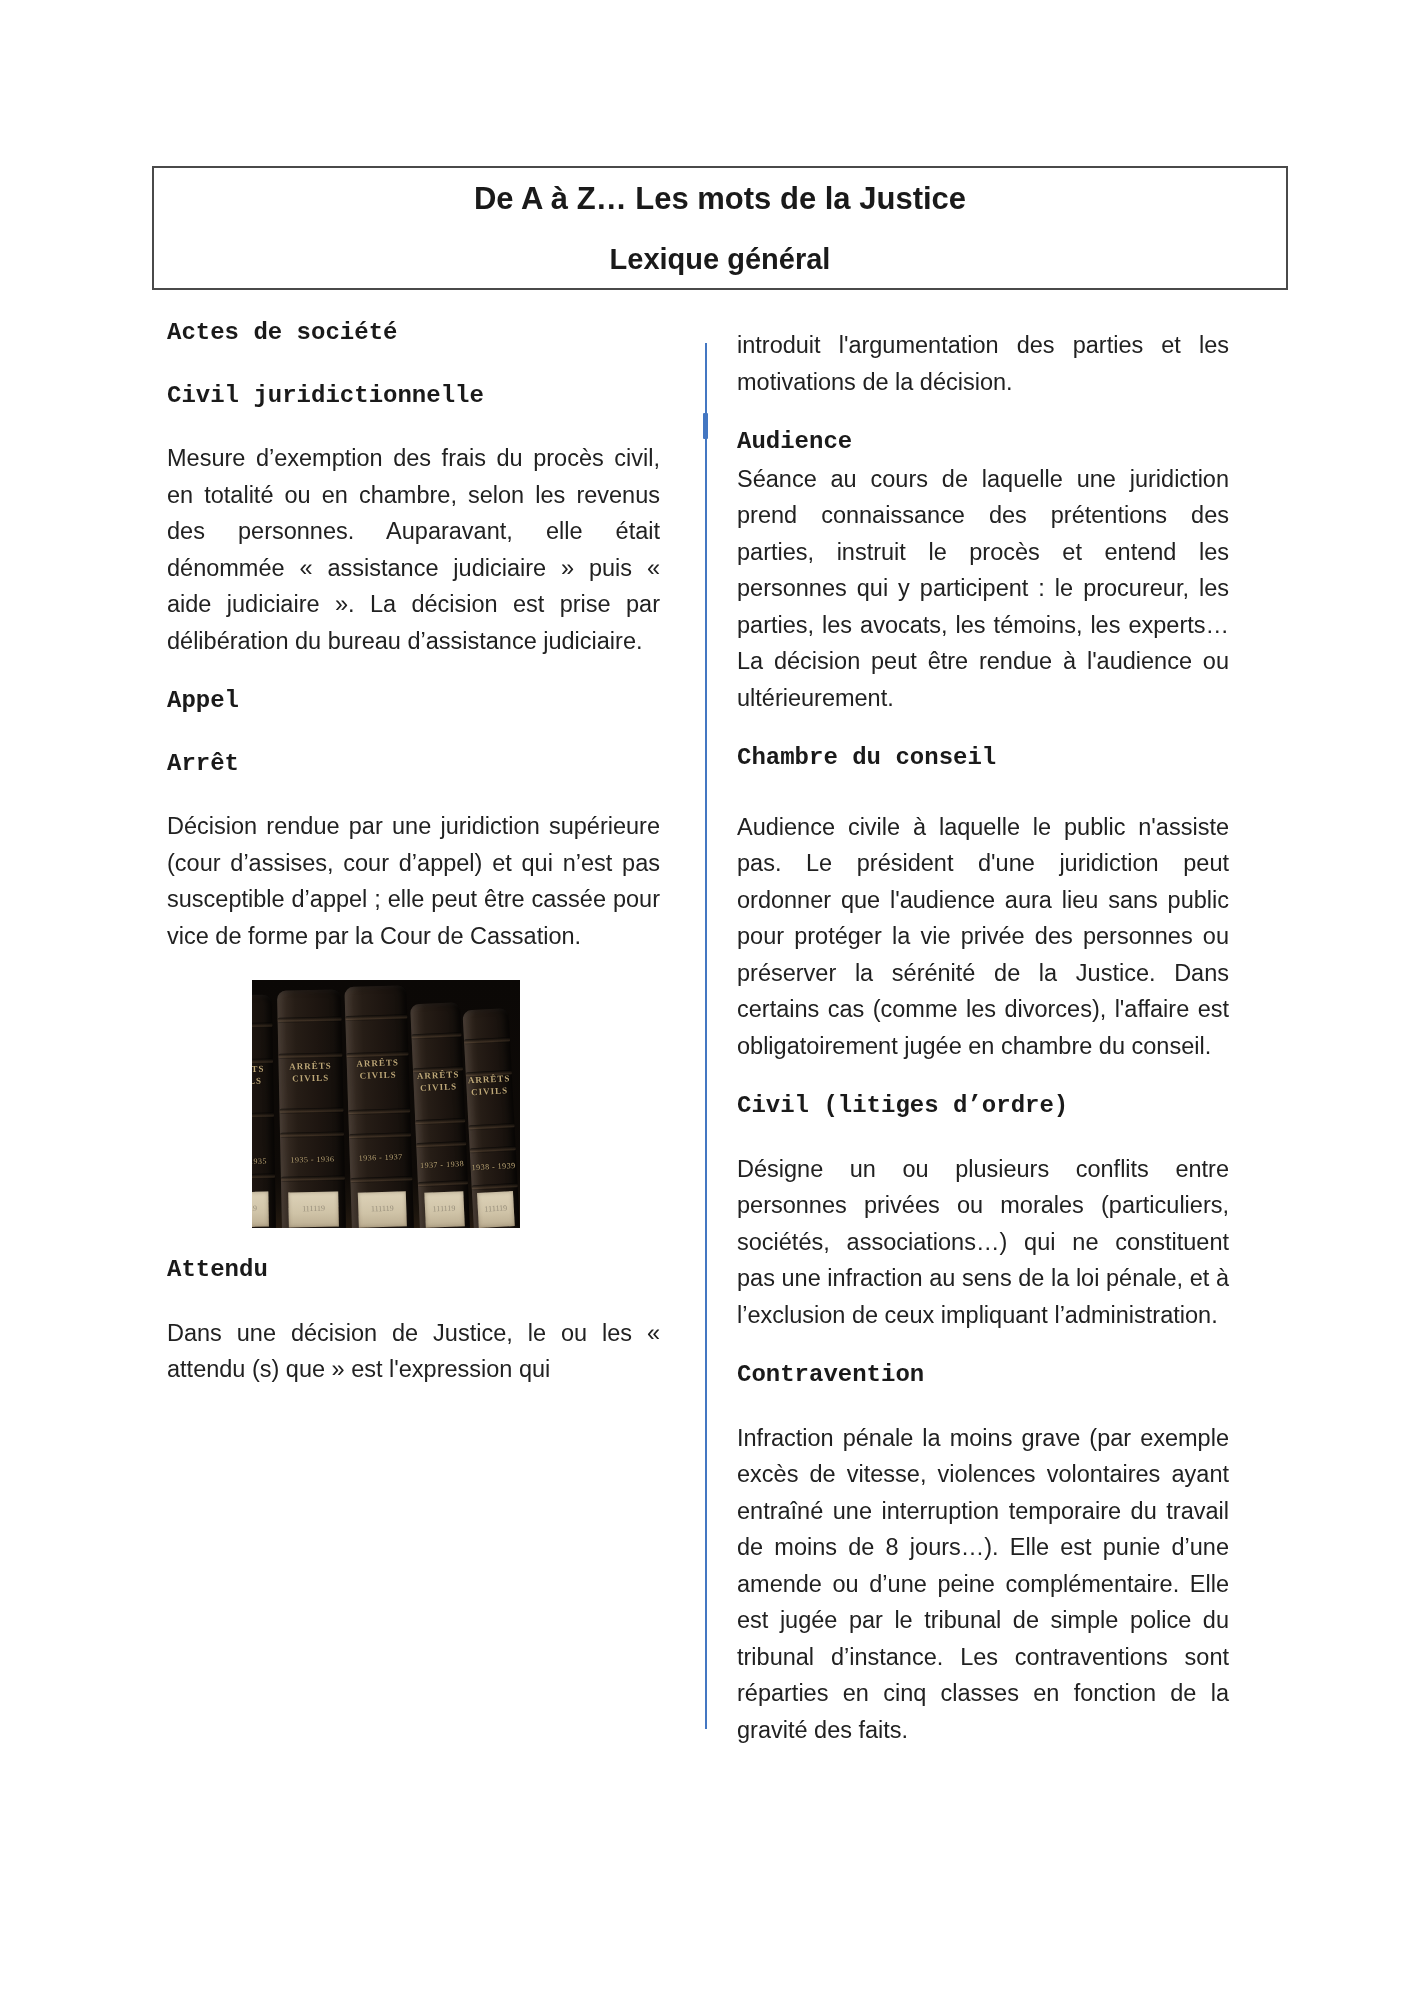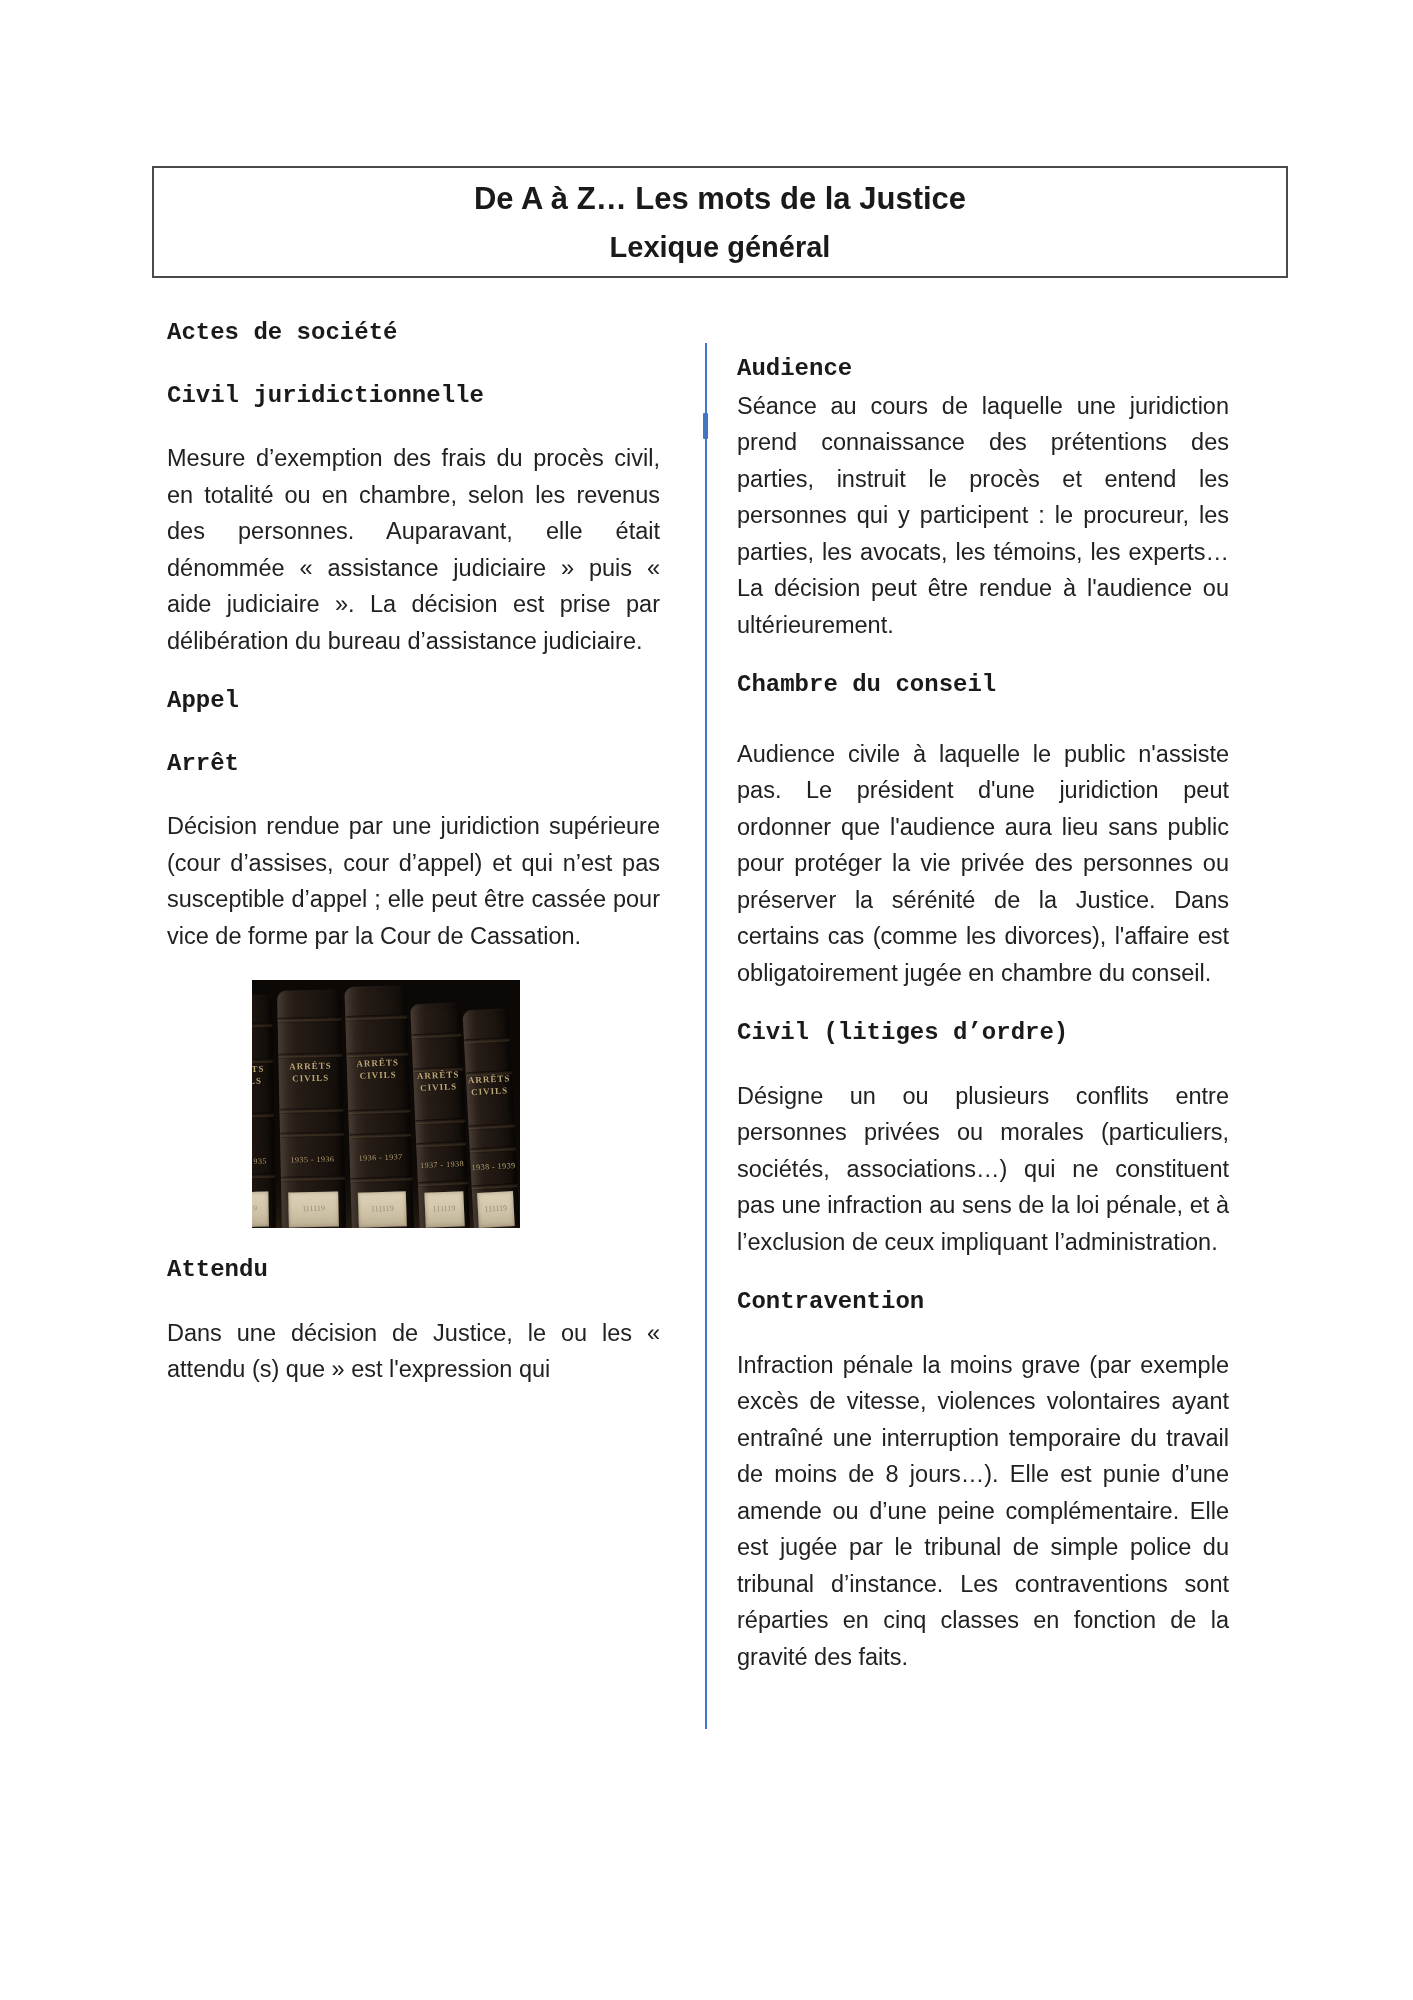--- a/index.html
+++ b/index.html
@@ -9,21 +9,21 @@
     font-family:"Liberation Sans","DejaVu Sans",sans-serif; color:#212121;
     overflow:hidden;
   }
   
   .title-box {
     position:absolute; left:152px; top:166px; width:1136px;
     border:2px solid #4a4a4a; background:#ffffff;
     padding:12px 10px 10px 10px; text-align:center;
   }
   .doc-title  { font-size:31px; line-height:38px; font-weight:bold; color:#1a1a1a; }
-  .doc-subtitle { font-size:29px; line-height:34px; font-weight:bold; color:#1a1a1a; margin-top:12px; margin-bottom:2px; }
+  .doc-subtitle { font-size:29px; line-height:34px; font-weight:bold; color:#1a1a1a; margin-top:24px; margin-bottom:2px; }
   
   .col {
     position:absolute; top:315px; width:493px;
     font-size:23.5px; line-height:36.5px; text-align:justify; color:#212121;
   }
   .col-left  { left:167px; }
   .col-right { left:737px; top:327px; width:492px; }
   .col h2 { font-size:24px; line-height:36.5px; font-weight:bold; text-align:left; margin:24px 0 26px 0; color:#1a1a1a;font-family:Liberation Mono, monospace; }
   .col h2.first { margin-top:0; }
   .col h2.tight { margin-bottom:0; }
@@ -163,20 +163,21 @@
         <div class="spine-years">1938 - 1939</div>
         <div class="spine-label">111119</div>
       </div>
     </div>
 
     <h2>Attendu</h2>
     <p>Dans une décision de Justice, le ou les « attendu (s) que » est l'expression qui</p>
   </div>
 
   <div class="col col-right">
+    <p>introduit l'argumentation des parties et les motivations de la décision.</p>
 
     <h2 class="tight">Audience</h2>
     <p>Séance au cours de laquelle une juridiction prend connaissance des prétentions des parties, instruit le procès et entend les personnes qui y participent : le procureur, les parties, les avocats, les témoins, les experts… La décision peut être rendue à l'audience ou ultérieurement.</p>
 
     <h2>Chambre du conseil</h2>
     <p class="mt-lg">Audience civile à laquelle le public n'assiste pas. Le président d'une juridiction peut ordonner que l'audience aura lieu sans public pour protéger la vie privée des personnes ou préserver la sérénité de la Justice. Dans certains cas (comme les divorces), l'affaire est obligatoirement jugée en chambre du conseil.</p>
 
     <h2>Civil (litiges d’ordre)</h2>
     <p>Désigne un ou plusieurs conflits entre personnes privées ou morales (particuliers, sociétés, associations…) qui ne constituent pas une infraction au sens de la loi pénale, et à l’exclusion de ceux impliquant l’administration.</p>
 

